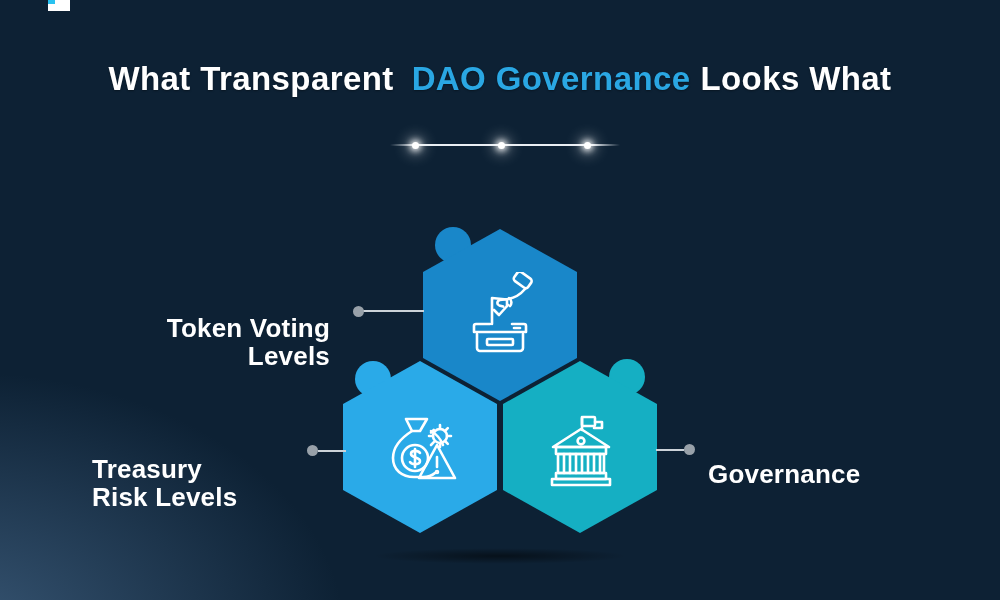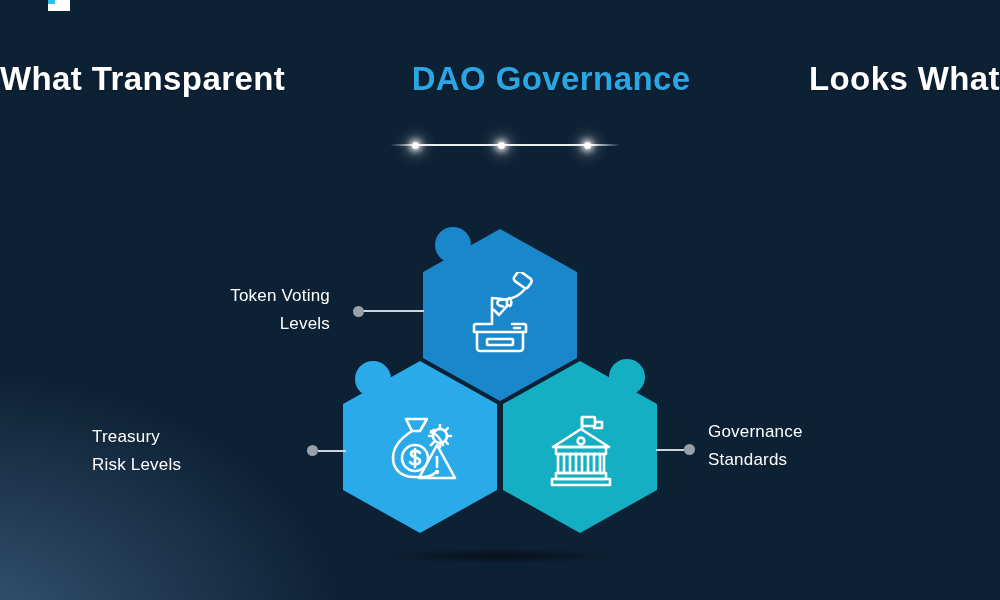--- a/index.html
+++ b/index.html
@@ -10,21 +10,21 @@
       radial-gradient(700px 480px at -4% 106%, rgba(70,104,138,.75) 0%, rgba(70,104,138,0) 55%),
       #0d2134;
   }
   
   .logo-frag{position:absolute;left:48px;top:0;width:22px;height:11px;background:#ffffff;}
   .logo-frag .chip{position:absolute;left:0;top:0;width:7px;height:4px;background:#29c2f0;}
 
   
   .title{
     position:absolute;left:0;top:60px;width:1000px;margin:0;
-    display:flex;justify-content:space-between;gap:10px;
+    display:flex;justify-content:center;gap:10px;
     font-size:33px;font-weight:bold;letter-spacing:.4px;color:#ffffff;
     text-shadow:0 1px 2px rgba(0,0,0,.35);
   }
   .title .hl{color:#2aa7e3;margin-left:8px;}
 
   
   .divider-line{
     position:absolute;left:390px;top:144px;width:230px;height:2px;
     background:linear-gradient(90deg,rgba(236,241,246,0) 0%,#e9eef3 12%,#e9eef3 88%,rgba(236,241,246,0) 100%);
   }
@@ -56,26 +56,27 @@
   .cl-token{left:360px;top:310px;width:64px;}
   .cl-treasury{left:318px;top:450px;width:28px;}
   .cl-gov{left:656px;top:449px;width:28px;}
   .conn-dot{position:absolute;width:11px;height:11px;border-radius:50%;background:#98a1a9;}
   .cd-token{left:353px;top:306px;}
   .cd-treasury{left:307px;top:445px;}
   .cd-gov{left:684px;top:444px;}
 
   
   .node-label{
-    position:absolute;color:#ffffff;font-weight:normal;font-size:17px;line-height:28px;
+    position:absolute;color:#ffffff;font-weight:bold;font-size:26px;line-height:28px;
     letter-spacing:.2px;
+    margin-top:32px;
   }
   .lbl-token{left:130px;top:282px;width:200px;text-align:right;}
   .lbl-treasury{left:92px;top:423px;width:200px;text-align:left;}
-  .lbl-gov{left:708px;top:418px;width:230px;text-align:left;}
+  .lbl-gov{left:708px;top:428px;width:230px;text-align:left;}
 </style>
 </head>
 <body>
 
 <div class="stage">
 
   <div class="logo-frag">
     <div class="chip"></div>
   </div>
 
@@ -153,16 +154,15 @@
   <div class="node-label lbl-token">
     <div>Token Voting</div>
     <div>Levels</div>
   </div>
   <div class="node-label lbl-treasury">
     <div>Treasury</div>
     <div>Risk Levels</div>
   </div>
   <div class="node-label lbl-gov">
     <div>Governance</div>
-    <div>Standards</div>
   </div>
 
 </div>
 
 </body></html>

